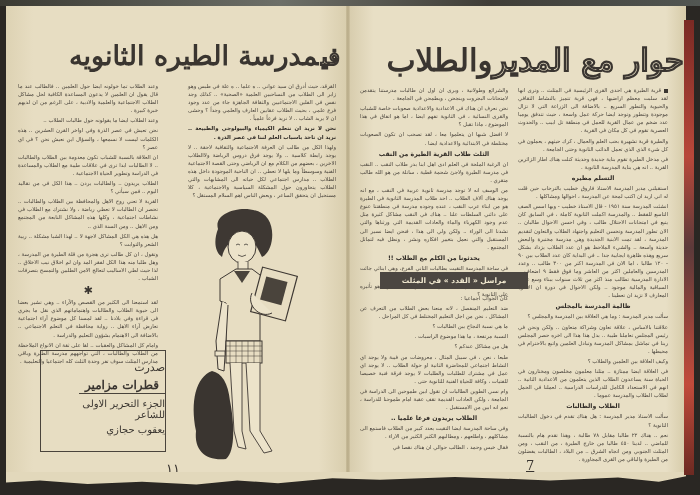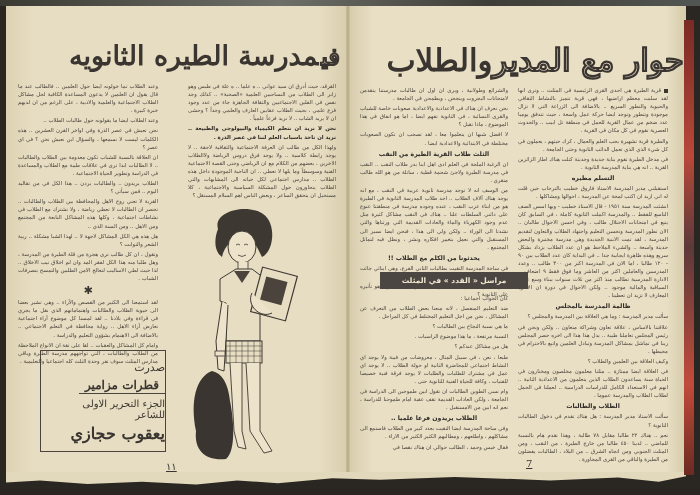--- a/index.html
+++ b/index.html
@@ -25,23 +25,23 @@
   .col .bold{font-weight:bold;color:#2f2a25;}
   .star{text-align:center;font-size:11px;line-height:14px;color:#3a3530;}
 
   .banner{position:absolute;left:30px;top:266px;width:148px;height:17px;background:#4b4641;color:#efe7cf;font-size:7.5px;font-weight:bold;text-align:center;line-height:17px;direction:rtl;}
 
   .promo-box{position:absolute;left:34px;top:344px;width:124px;height:100px;border:1.2px solid #4a443c;direction:rtl;text-align:right;color:#3a3530;font-family:"DejaVu Serif",serif;}
   .promo-box .l1{margin-top:10px;font-size:11px;letter-spacing:3px;}
   .promo-box .l2{margin-top:2px;font-size:12px;font-weight:bold;border-bottom:1px solid #4a443c;display:inline-block;padding:0 6px 1px;}
   .promo-box .l3{margin-top:4px;font-size:10px;}
   .promo-box .l4{font-size:10px;}
-  .promo-box .l5{margin-top:4px;font-size:16px;font-weight:bold;}
+  .promo-box .l5{margin-top:4px;font-size:10px;font-weight:normal;}
 
-  .page-num{position:absolute;font-size:10px;color:#3a3530;font-family:"DejaVu Serif",serif;text-decoration:underline;}
+  .page-num{position:absolute;font-size:13px;color:#3a3530;font-family:"DejaVu Serif",serif;text-decoration:underline;}
   .illustration{position:absolute;left:170px;top:195px;width:140px;height:265px;}
   .bullet{display:inline-block;width:4px;height:4px;background:#3a3530;margin-left:3px;vertical-align:middle;}
 </style>
 </head>
 <body>
 
 <div class="top-strip"></div>
 
 <div class="spread">
 

